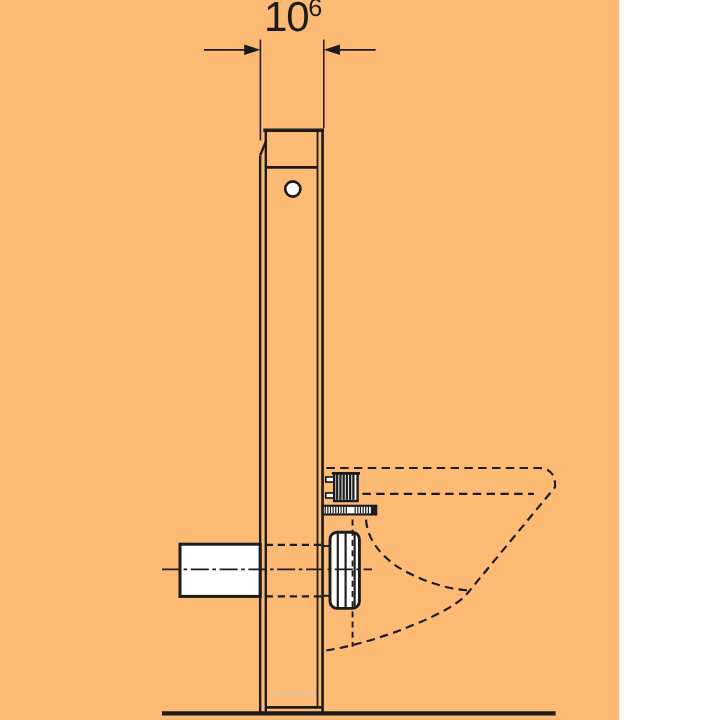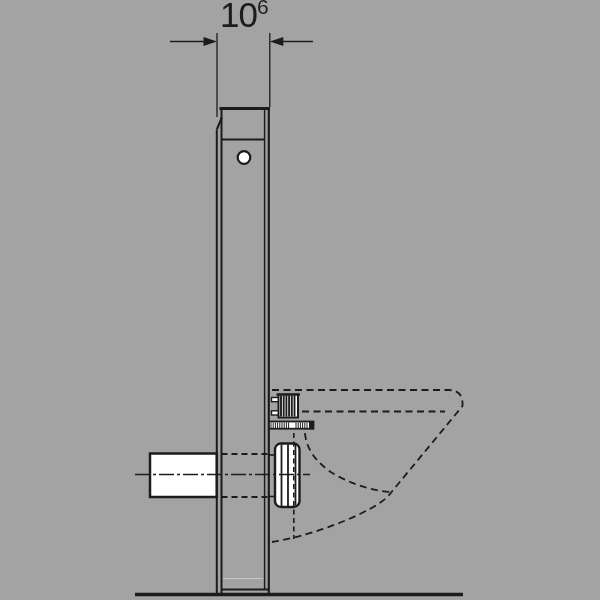--- a/index.html
+++ b/index.html
@@ -1,19 +1,19 @@
 <!DOCTYPE html>
 <html><head>
 <meta charset="utf-8">
 <style>
   html,body{margin:0;padding:0;background:#fff;}
   .stage{
     position:relative;
-    width:600px;height:600px;
-    background:#a3a3a3;
+    width:516px;height:600px;
+    background:#fdba74;
     overflow:hidden;
     font-family:"Liberation Sans", sans-serif;
   }
   .stage svg{position:absolute;left:0;top:0;}
   .dim-label{
     position:absolute;
     left:220px;top:-3px;
     color:#1c1c1c;
     font-size:35px;
     font-weight:500;

